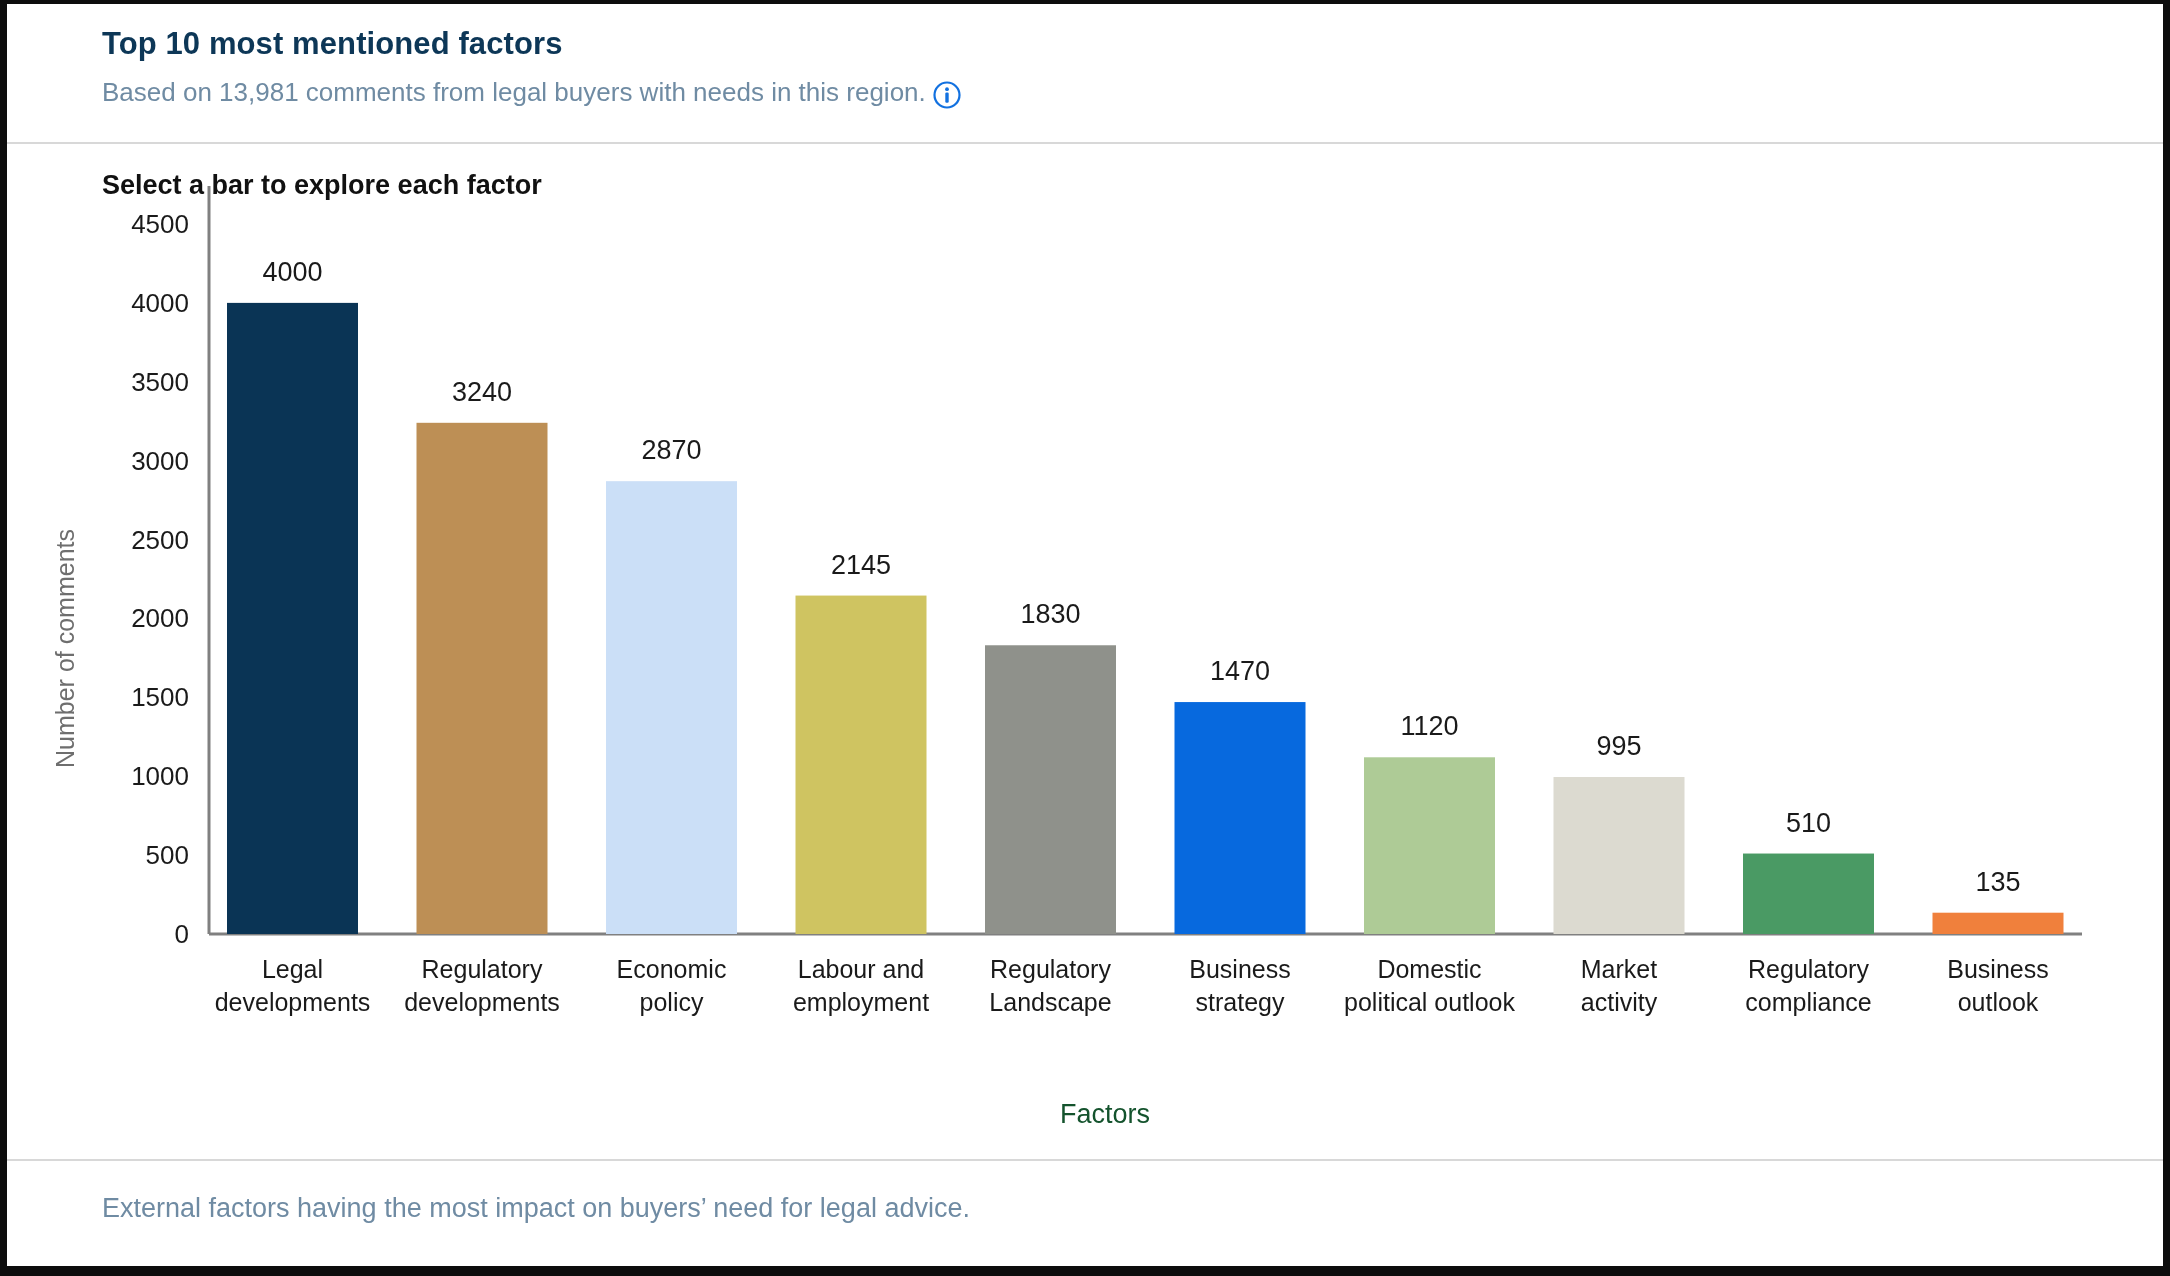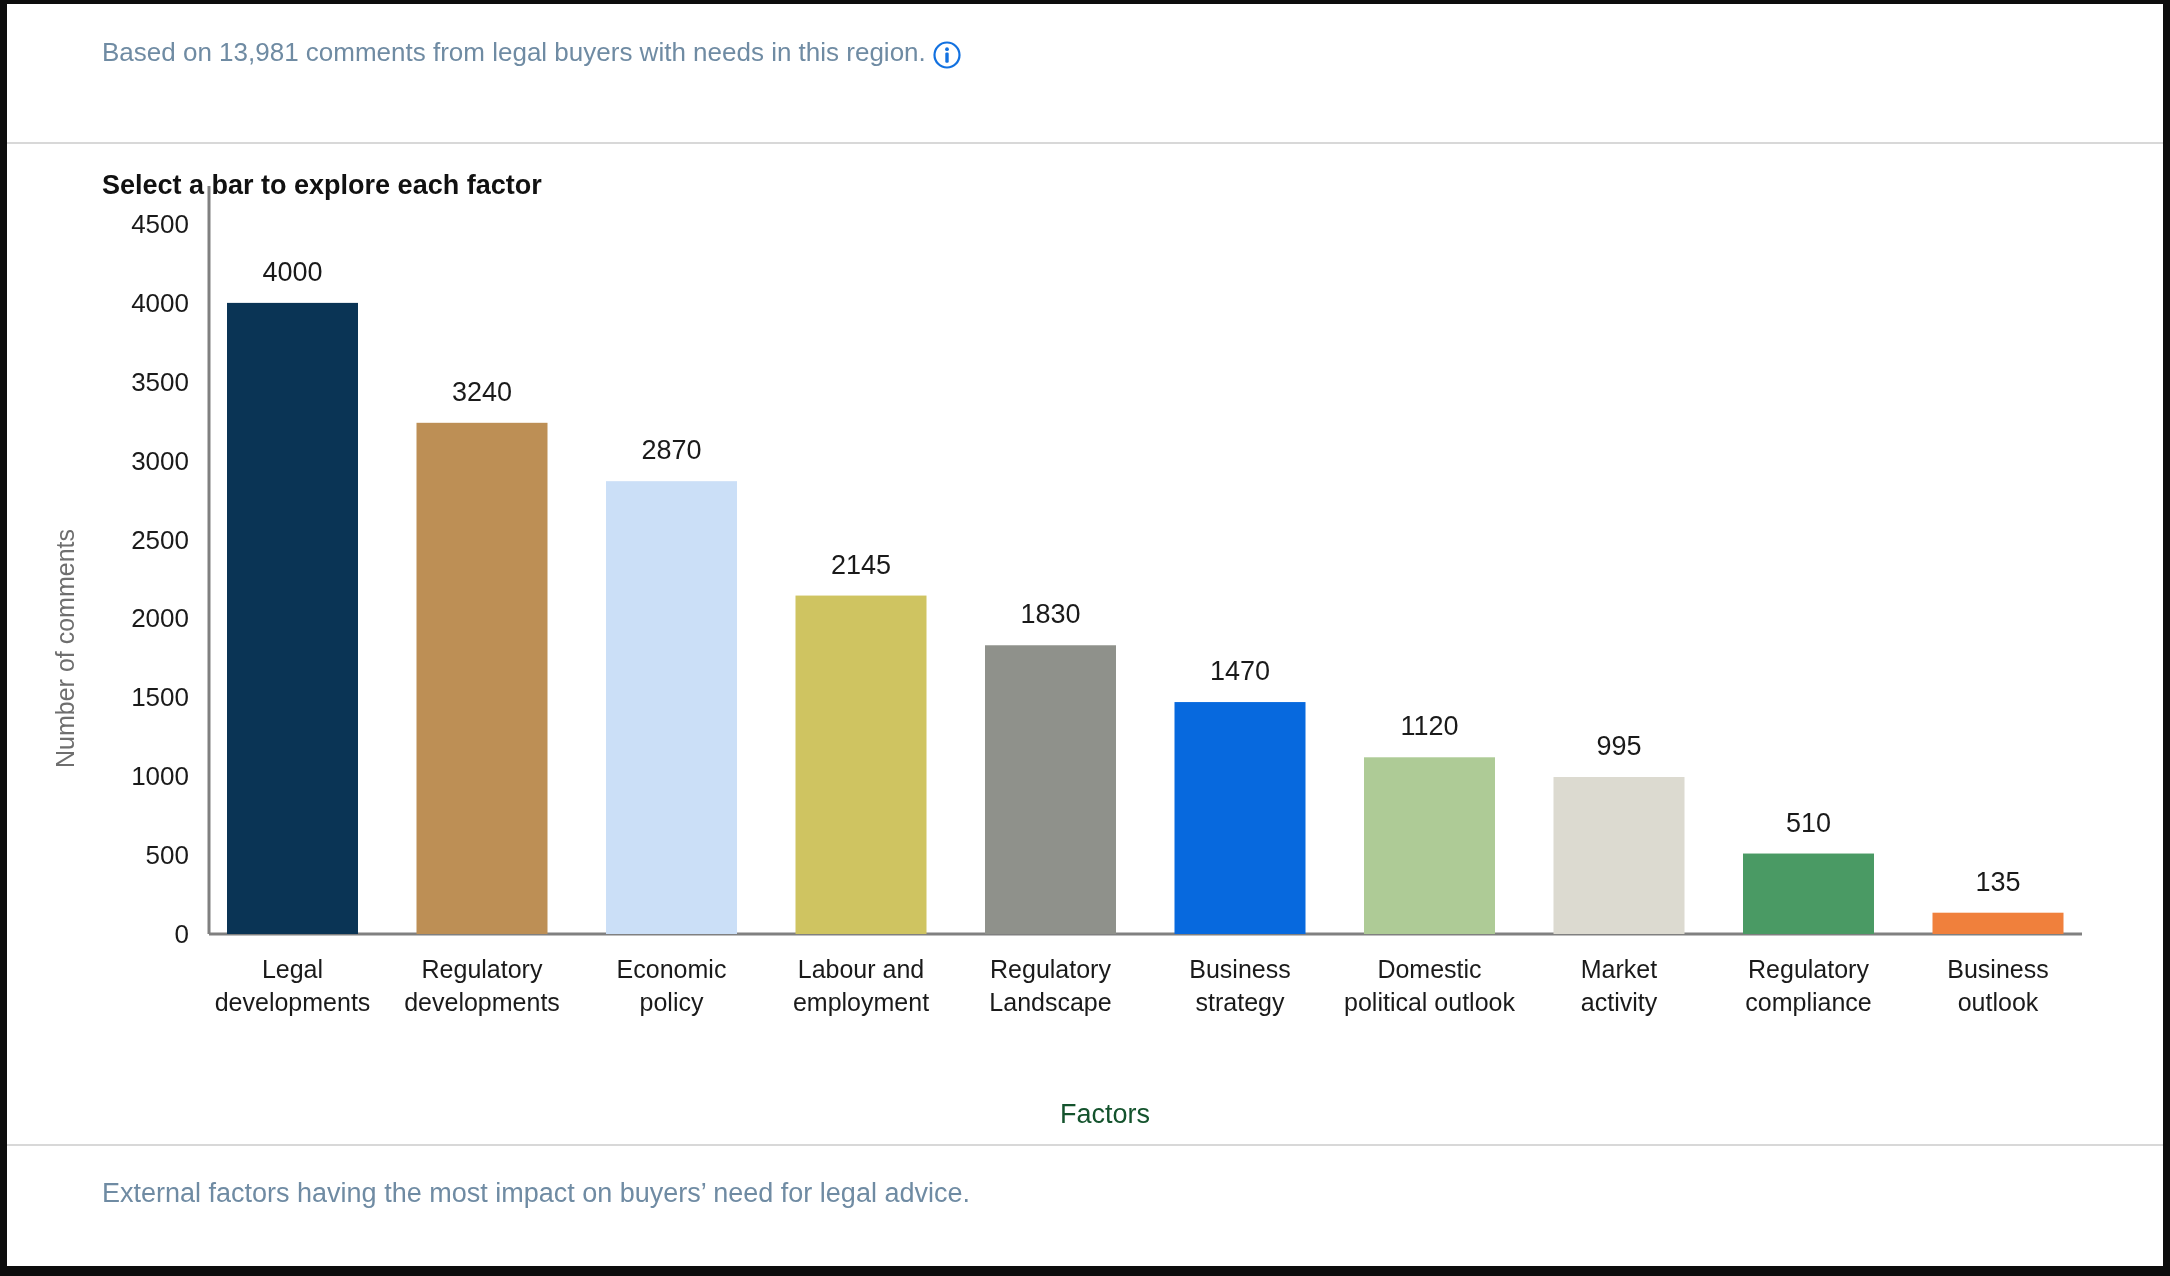--- a/index.html
+++ b/index.html
@@ -105,20 +105,21 @@
     color: #14532d;
     padding-left: 40px;
   }
 
   
   .card-footer {
     box-sizing: border-box;
     border-top: 2px solid #d8d8d8;
     height: 115px;
     padding: 32px 0 0 95px;
+    margin-top: 15px;
   }
   .footer-text {
     font-size: 27px;
     color: #6f8ba3;
   }
 
   svg { display: block; }
   .tick-text {
     font-family: "Liberation Sans", sans-serif;
     font-size: 26px;
@@ -135,20 +136,21 @@
     fill: #1a1a1a;
   }
   .bar-rect { cursor: pointer; }
 </style>
 </head>
 <body>
 
 <div class="page">
 
   <div class="card-header">
+    <h1 class="card-title">Top 10 most mentioned factors</h1>
     <div class="card-subtitle-row">
       <span class="card-subtitle">Based on 13,981 comments from legal buyers with needs in this region.</span>
       <span class="info-icon" title="info">
         <svg width="30" height="30" viewBox="0 0 30 30" aria-hidden="true">
           <circle cx="15" cy="15" r="12.5" fill="none" stroke="#1271e0" stroke-width="2.2"></circle>
           <circle cx="15" cy="9.2" r="1.9" fill="#1271e0"></circle>
           <rect x="13.3" y="12.6" width="3.4" height="10.2" rx="1.2" fill="#1271e0"></rect>
         </svg>
       </span>
     </div>

